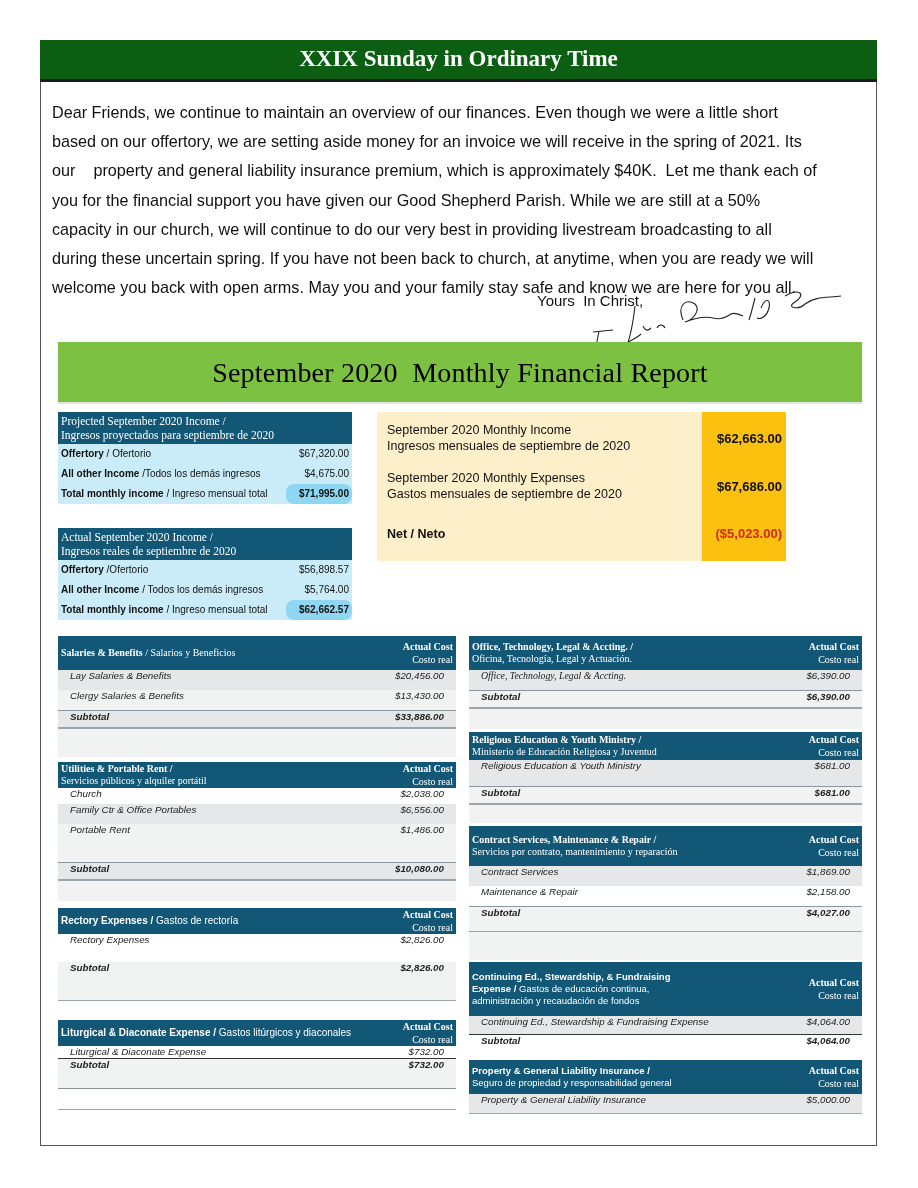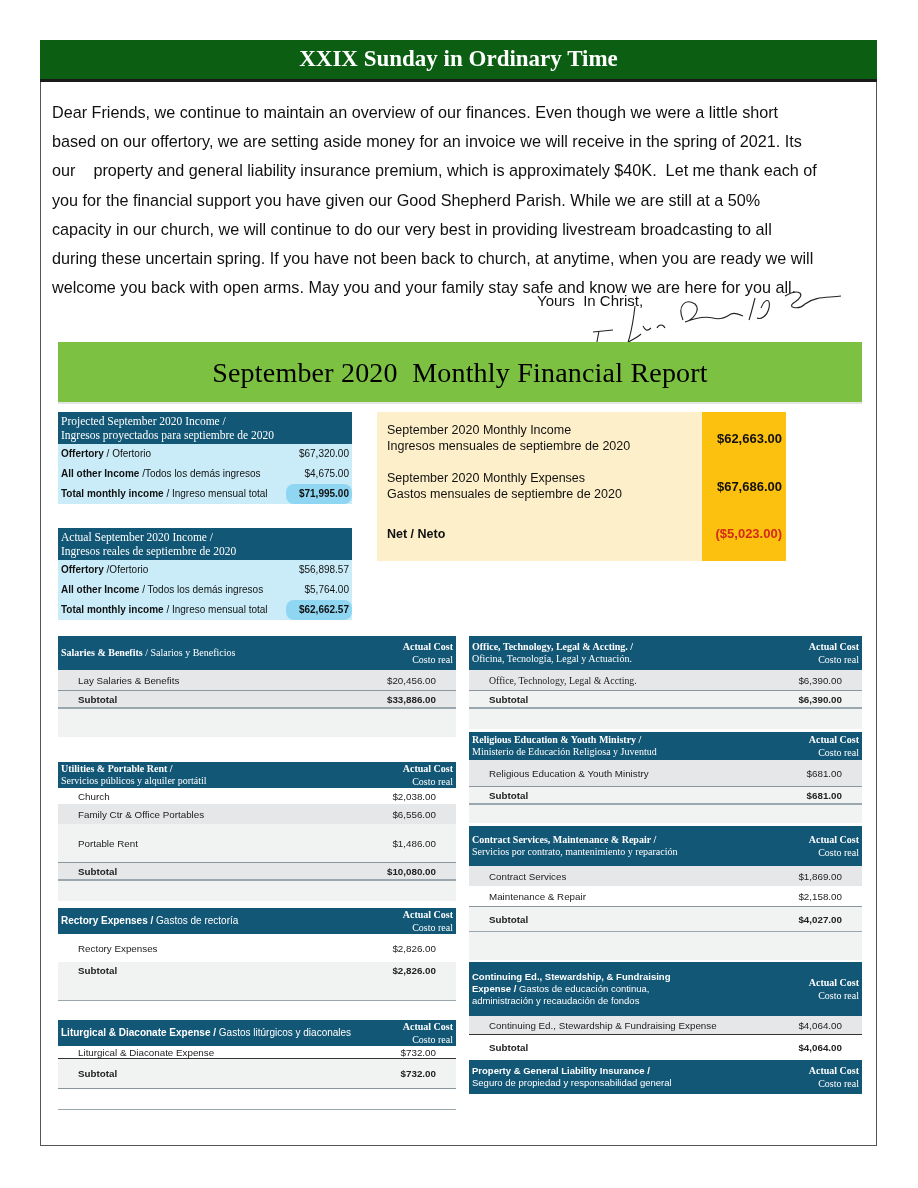--- a/index.html
+++ b/index.html
@@ -29,21 +29,21 @@
   .summary .neg { color: #d42a1a; }
 
   
   .tbl { position: absolute; width: 398px; font-size: 9.8px; }
   .tbl.right { width: 393px; }
   .tbl .hd { background: #135776; color: #fff; display: flex; justify-content: space-between; align-items: center; padding: 0 3px; box-sizing: border-box; }
   .tbl .hd .t { font-family: "Liberation Serif", serif; font-size: 10px; line-height: 12px; }
   .tbl .hd .t b { font-weight: bold; }
   .tbl .hd .c { font-family: "Liberation Serif", serif; text-align: right; font-size: 10px; line-height: 13px; }
   .tbl .hd .c b { display: block; }
-  .tbl .r { display: flex; justify-content: space-between; align-items: center; padding: 0 20px; box-sizing: border-box; color: #222; }
+  .tbl .r { display: flex; justify-content: space-between; padding: 0 12px; box-sizing: border-box; color: #222; font-style: italic; }
   .tbl .r.g1 { background: #e6e7e8; }
   .tbl .r.g2 { background: #f1f2f2; }
   .tbl .r.w { background: #fff; }
   .tbl .r.sub { font-weight: bold; border-top: 1px solid #8a969e; border-bottom: 2px solid #9aa7ae; }
   .tbl .spacer { background: #f1f2f2; border-bottom: 1px solid #9aa7ae; }
   .tbl .spacer.w { background: #fff; }
 </style>
 </head>
 <body>
 
@@ -134,20 +134,24 @@
 
 <div class="tbl" style="left:58px; top:636px;">
   <div class="hd" style="height:34px;">
     <span class="t"><b>Salaries &amp; Benefits</b><span> / Salarios y Beneficios</span></span>
     <span class="c"><b>Actual Cost</b><span>Costo real</span></span>
   </div>
   <div class="r g1" style="height:20px;">
       <span>Lay Salaries &amp; Benefits</span>
       <span>$20,456.00</span>
     </div>
+  <div class="r g2" style="height:20px;">
+      <span>Clergy Salaries &amp; Benefits</span>
+      <span>$13,430.00</span>
+    </div>
   <div class="r g1 sub" style="height:19px;">
       <span>Subtotal</span>
       <span>$33,886.00</span>
     </div>
   <div class="spacer" style="height:28px; border-bottom:none;"></div>
 </div>
 
 <div class="tbl" style="left:58px; top:762px;">
   <div class="hd" style="height:26px;">
     <span class="t"><b>Utilities &amp; Portable Rent /</b><br><span>Servicios públicos y alquiler portátil</span></span>
@@ -269,13 +273,17 @@
       <span>Subtotal</span>
       <span>$4,064.00</span>
     </div>
 </div>
 
 <div class="tbl right" style="left:469px; top:1060px;">
   <div class="hd" style="height:34px;">
     <span class="t" style="font-family:'Liberation Sans',sans-serif; font-size:9.5px;"><b>Property &amp; General Liability Insurance /</b><br><span>Seguro de propiedad y responsabilidad general</span></span>
     <span class="c"><b>Actual Cost</b><span>Costo real</span></span>
   </div>
+  <div class="r g1" style="height:20px; border-bottom:1px solid #9aa7ae;">
+      <span>Property &amp; General Liability Insurance</span>
+      <span>$5,000.00</span>
+    </div>
 </div>
 
 </body></html>

